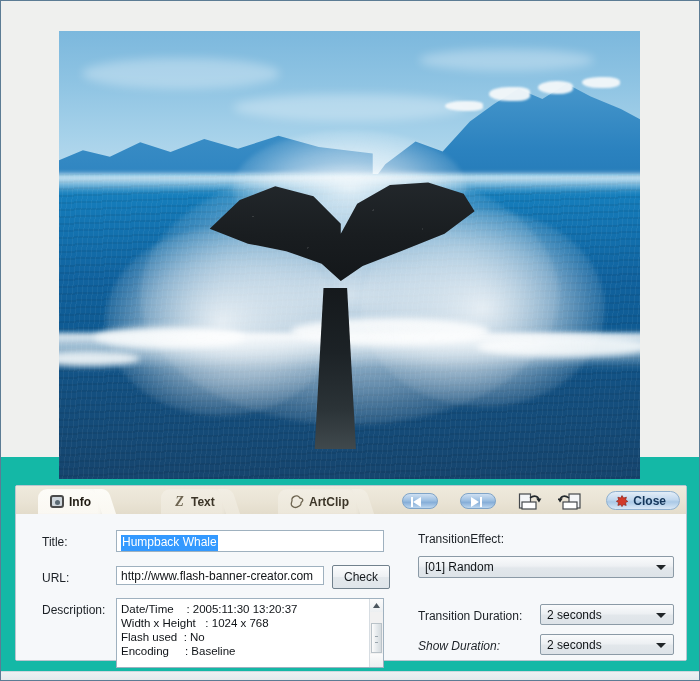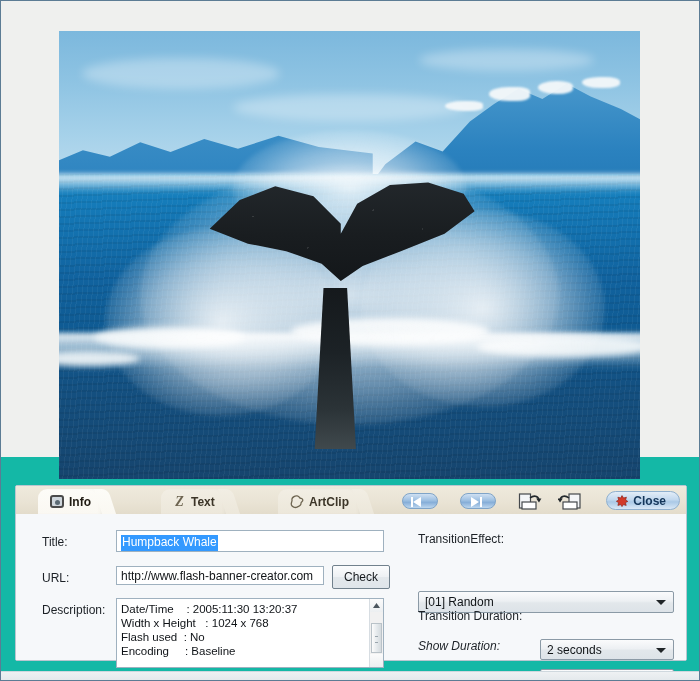--- a/index.html
+++ b/index.html
@@ -442,21 +442,20 @@
     box-sizing: border-box;
     border: 1px solid #8b9aa6;
     border-radius: 2px;
     background: linear-gradient(to bottom, #fafbfc 0%, #edf0f3 45%, #e2e7eb 55%, #dde3e8 100%);
     font-size: 12px;
     color: #101417;
     display: flex;
     align-items: center;
     padding-left: 6px;
     cursor: pointer;
-    margin-top: 35px;
   }
   .combo .arrow {
     position: absolute;
     right: 7px; top: 50%;
     margin-top: -2px;
     width: 0; height: 0;
     border-left: 5px solid transparent;
     border-right: 5px solid transparent;
     border-top: 5px solid #202528;
   }

